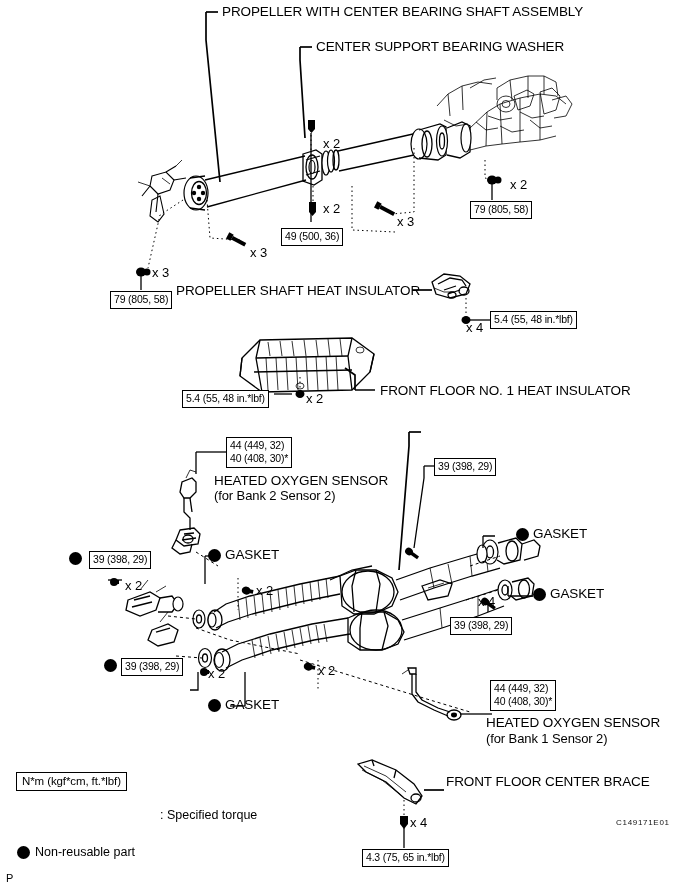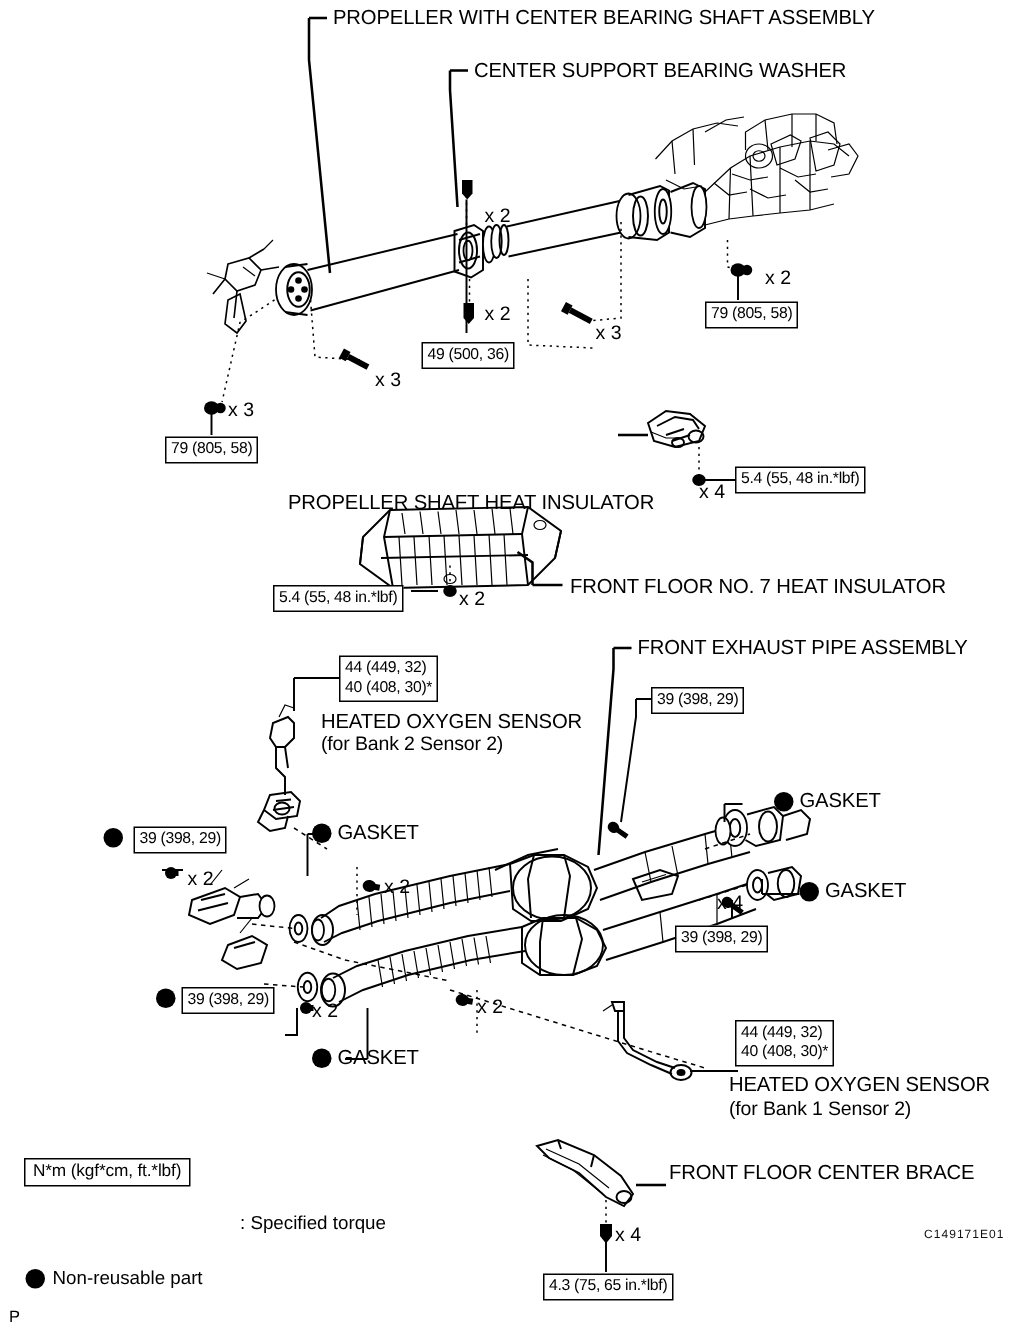--- a/index.html
+++ b/index.html
@@ -451,40 +451,39 @@
   <div class="tbox" style="left:281px; top:228px;">
     <span>49 (500, 36)</span>
   </div>
   <div class="tbox" style="left:110px; top:291px;">
     <span>79 (805, 58)</span>
   </div>
   <div class="tbox" style="left:470px; top:201px;">
     <span>79 (805, 58)</span>
   </div>
 
-  <div class="lbl cap" style="left:192px; top:283px;margin-top:44px;">PROPELLER SHAFT HEAT INSULATOR</div>
+  <div class="lbl cap" style="left:176px; top:283px;">PROPELLER SHAFT HEAT INSULATOR</div>
   <div class="mult" style="left:466px; top:320px;">x 4</div>
   <div class="tbox" style="left:490px; top:311px;">
     <span>5.4 (55, 48 in.*lbf)</span>
   </div>
 
-  <div class="lbl cap" style="left:380px; top:383px;">FRONT FLOOR NO. 7 HEAT INSULATOR</div>
+  <div class="lbl cap" style="left:380px; top:383px;">FRONT FLOOR NO. 1 HEAT INSULATOR</div>
   <div class="tbox" style="left:182px; top:390px;">
     <span>5.4 (55, 48 in.*lbf)</span>
   </div>
   <div class="mult" style="left:306px; top:391px;">x 2</div>
 
   <div class="tbox" style="left:226px; top:437px;">
     <span>44 (449, 32)</span>
     <span class="l2">40 (408, 30)*</span>
   </div>
   <div class="lbl cap" style="left:214px; top:473px;">HEATED OXYGEN SENSOR</div>
   <div class="lbl sub" style="left:214px; top:489px;">(for Bank 2 Sensor 2)</div>
 
-  <div class="lbl cap" style="left:425px; top:424px;">FRONT EXHAUST PIPE ASSEMBLY</div>
 
   <div class="tbox" style="left:434px; top:458px;">
     <span>39 (398, 29)</span>
   </div>
 
   <div class="dot" style="left:69px; top:552px;"></div>
   <div class="tbox" style="left:89px; top:551px;">
     <span>39 (398, 29)</span>
   </div>
   <div class="mult" style="left:125px; top:578px;">x 2</div>

